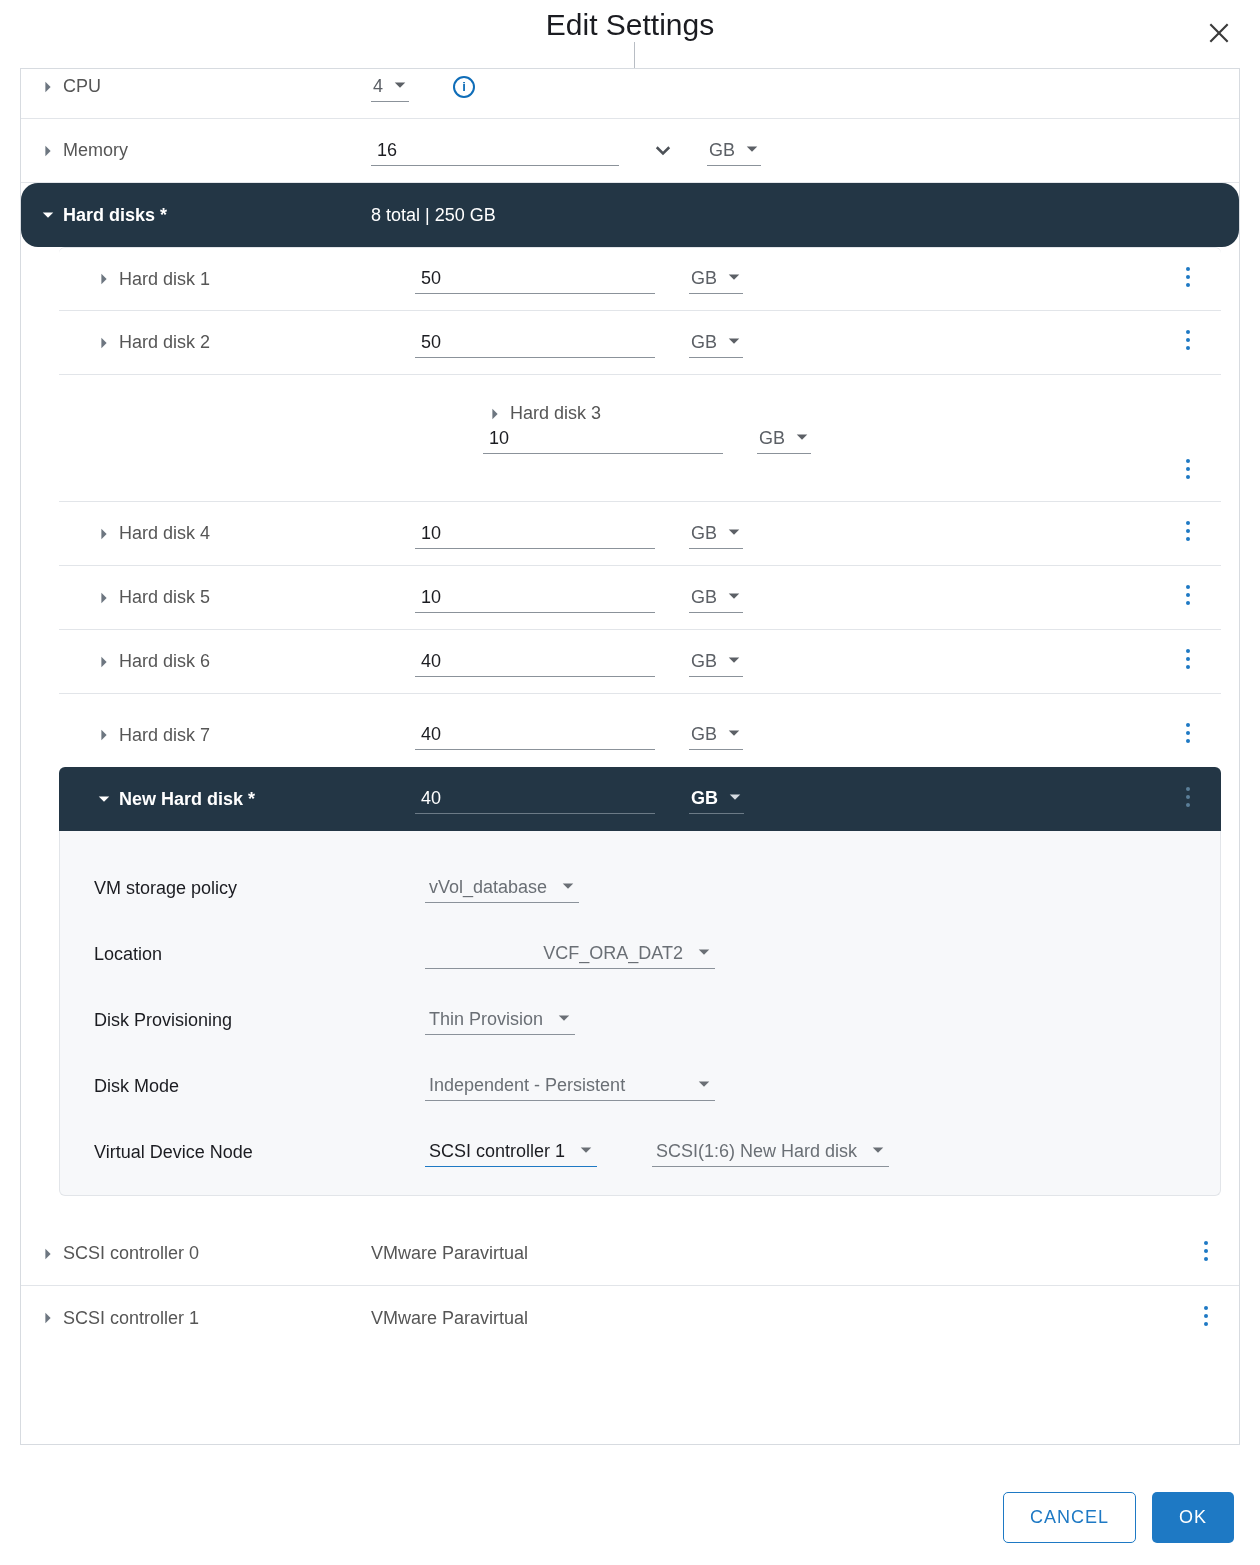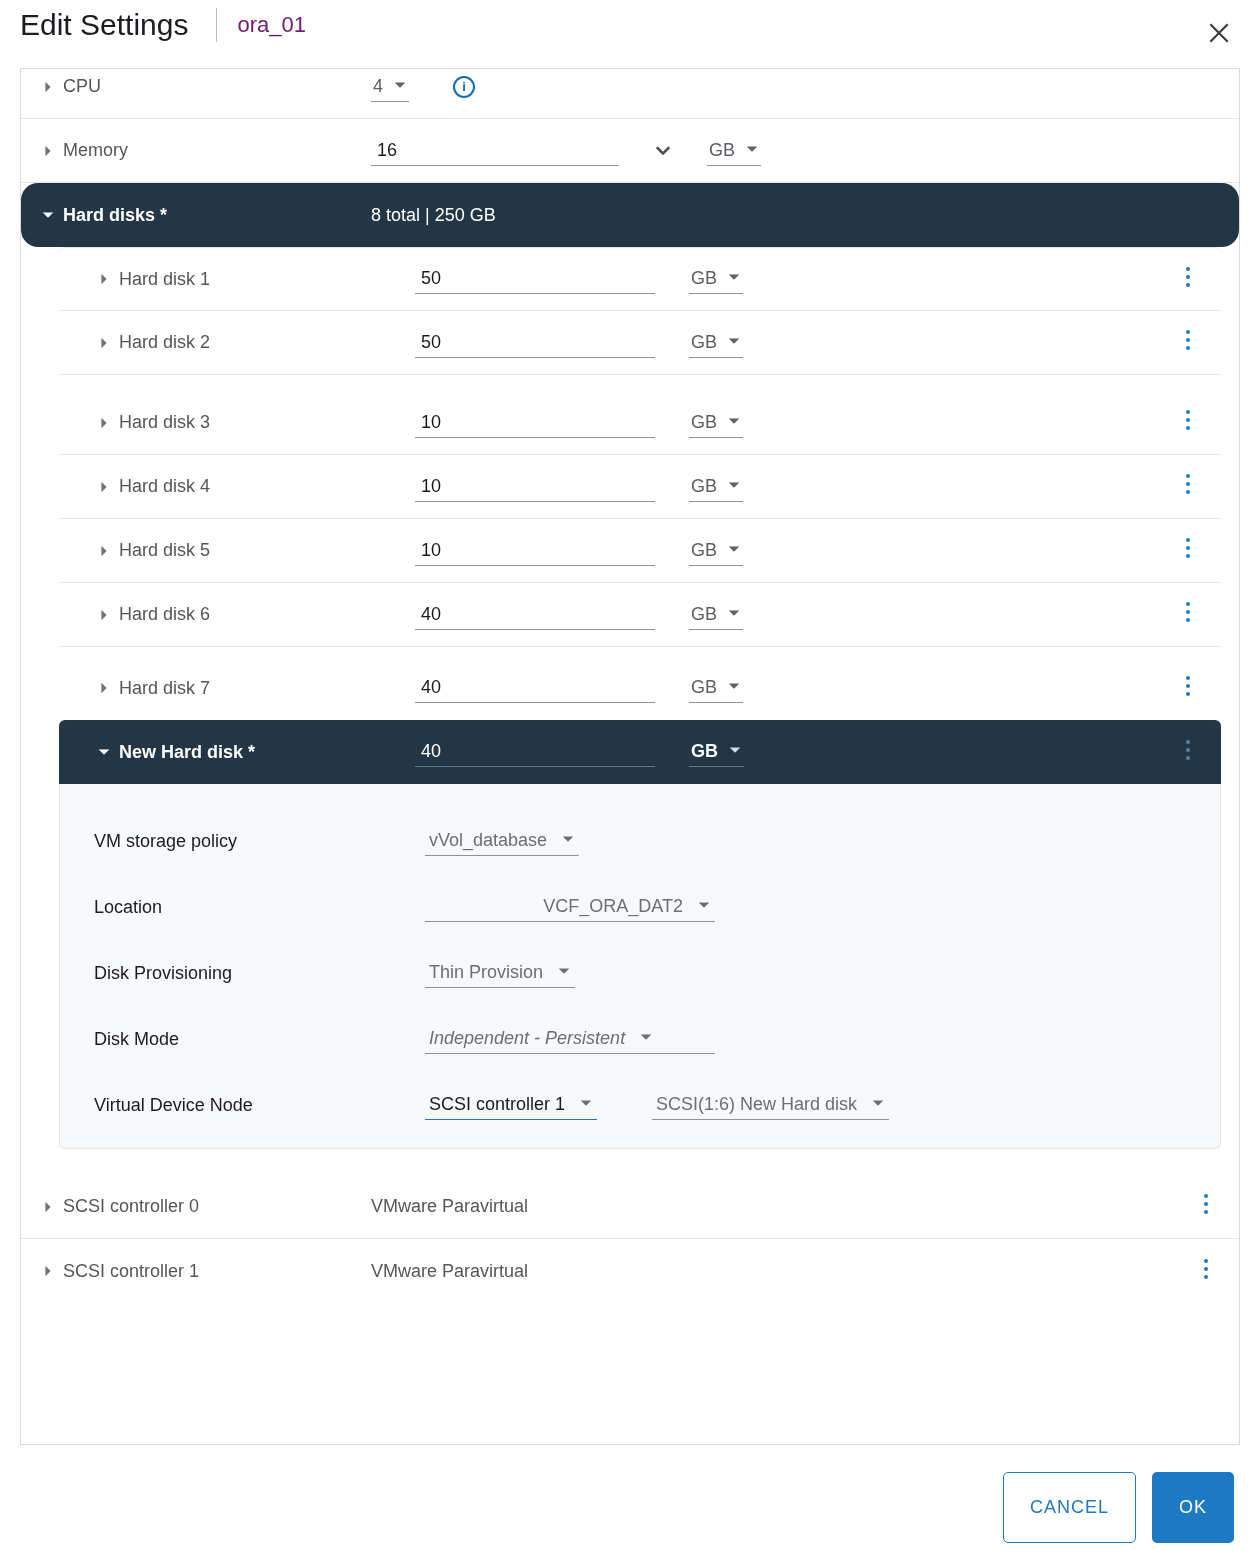--- a/index.html
+++ b/index.html
@@ -12,20 +12,21 @@
     overflow: hidden;
     position: relative;
     font-size: 18px;
   }
   
   .header {
     display: flex;
     align-items: center;
     padding: 8px 20px 16px 20px;
     position: relative;
+    flex-direction: column;
   }
   .header h1 {
     font-size: 30px;
     font-weight: 400;
     color: #1b1c21;
   }
   .header .divider {
     width: 1px;
     height: 34px;
     background: #b8bdc4;
@@ -191,21 +192,21 @@
   .footer {
     position:absolute;
     bottom:22px;
     right:26px;
     display:flex;
     gap:16px;
   }
   .btn {
     font-size:18px;
     letter-spacing:1px;
-    padding:24px 26px;
+    padding:14px 26px;
     border-radius:5px;
     cursor:pointer;
     border:1px solid transparent;
   }
   .btn-secondary {
     background:#fff;
     border-color:#1e79c4;
     color:#1e79c4;
   }
   .btn-primary {
@@ -333,21 +334,21 @@
                 <path d="M2 5l6 6 6-6H2z"></path>
               </svg></span>
           </span>
         </div>
         <div class="kebab"><span><svg viewBox="0 0 6 22">
               <circle cx="3" cy="3" r="2" fill="currentColor"></circle>
               <circle cx="3" cy="11" r="2" fill="currentColor"></circle>
               <circle cx="3" cy="19" r="2" fill="currentColor"></circle>
             </svg></span></div>
       </div>
-      <div class="row sub" style="margin: 0px 18px 0px 38px;">
+      <div class="row sub" style="margin: 0px 18px 0px 38px; flex-direction: column;">
         <div class="label-col">
           <span class="chev">
             <svg viewBox="0 0 16 16" fill="currentColor">
               <path d="M5 2l6 6-6 6V2z"></path>
             </svg>
           </span>
           <span>Hard disk 3</span>
         </div>
         <div class="val-col">
           <input class="underline-input w-disk" value="10" style="">
@@ -519,21 +520,21 @@
           <span>Thin Provision</span>
           <span class="caret"><svg viewBox="0 0 16 16" fill="currentColor">
                 <path d="M2 5l6 6 6-6H2z"></path>
               </svg></span>
         </span>
       </div>
     </div>
     <div class="drow">
       <div class="dlabel">Disk Mode</div>
       <div class="dval">
-        <span class="select-box" style="min-width:290px; font-style:italic;">
+        <span class="select-box" style="min-width:290px; justify-content:space-between;">
           <span>Independent - Persistent</span>
           <span class="caret"><svg viewBox="0 0 16 16" fill="currentColor">
                 <path d="M2 5l6 6 6-6H2z"></path>
               </svg></span>
         </span>
       </div>
     </div>
     <div class="drow">
       <div class="dlabel">Virtual Device Node</div>
       <div class="dval">

